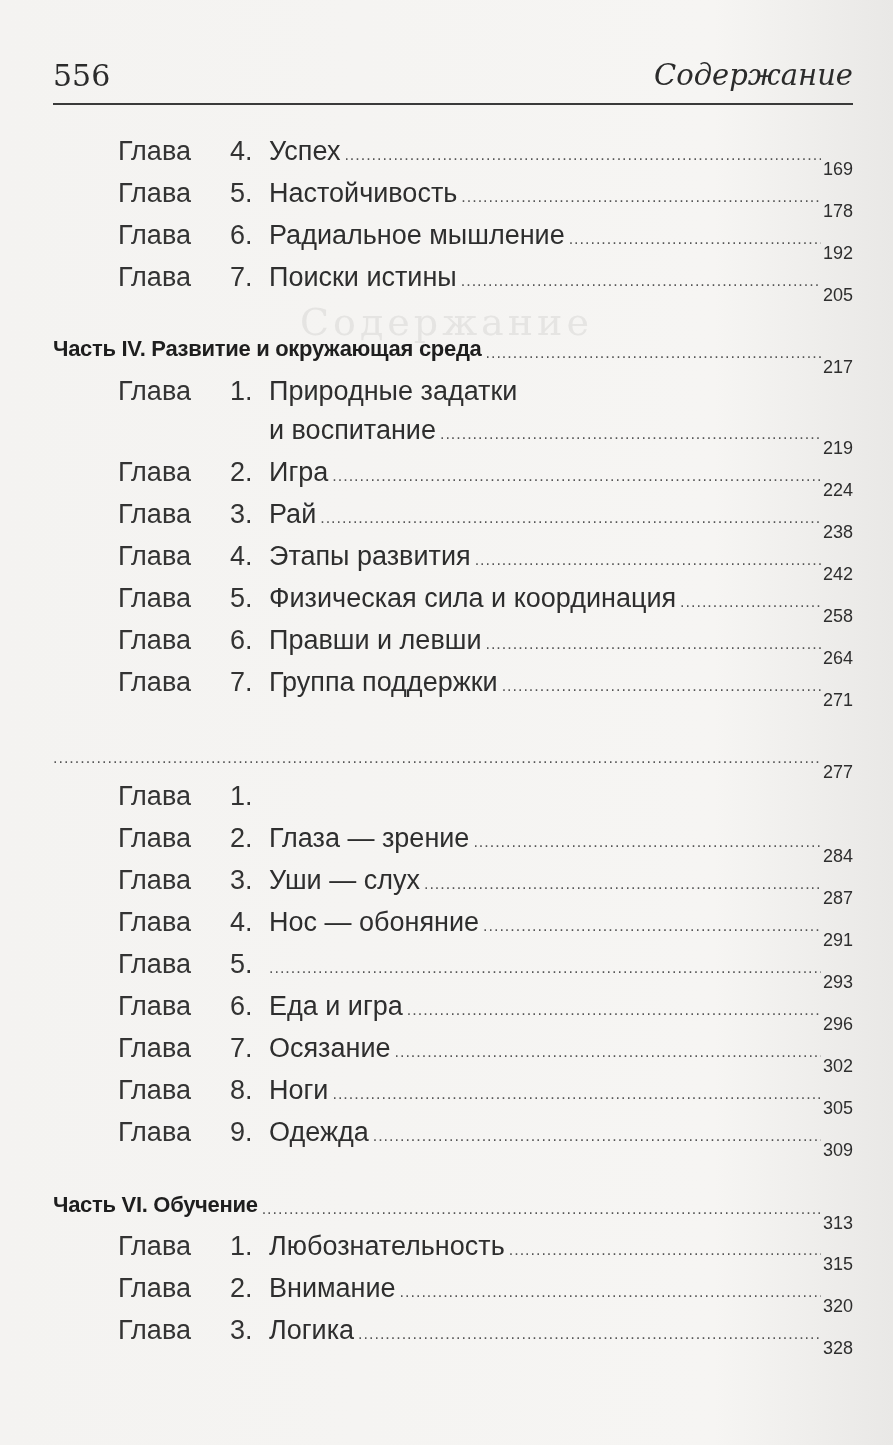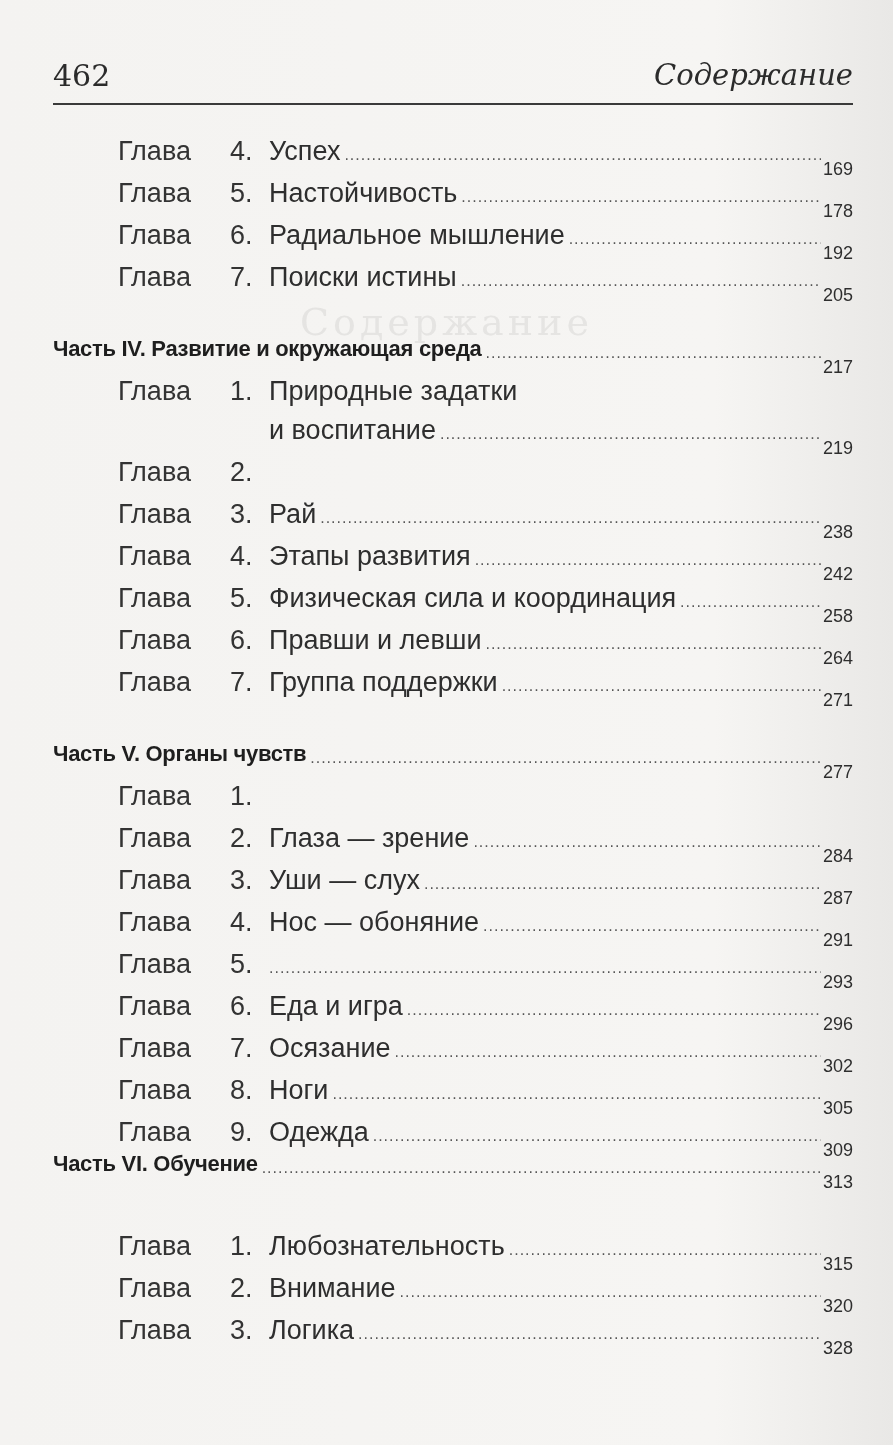--- a/index.html
+++ b/index.html
@@ -29,21 +29,21 @@
   .page-ref { font-family:"Liberation Sans", sans-serif; font-size:18px; color:#2e2e2e; padding-left:2px;margin-top:18px; }
   .ghost { position:absolute; color:rgba(120,120,120,0.13); font-family:"DejaVu Serif", serif; font-size:38px; letter-spacing:4px; left:300px; top:300px; }
 </style>
 </head>
 <body>
 
 <div class="page">
   <div class="ghost">Содержание</div>
 
   <div class="header">
-    <span class="page-num">462</span>
+    <span class="page-num">556</span>
     <span class="running-title">Содержание</span>
   </div>
   <div class="rule"></div>
 
   <div class="toc" id="toc">
       <div class="row" style="top: 130px;">
         <span class="glava">Глава</span>
         <span class="num">4.</span>
         <span class="entry">
           <span class="title">Успех</span>
@@ -95,20 +95,25 @@
       <div class="row" style="top: 409px;">
         <span class="entry">
           <span class="title">и воспитание</span>
           <span class="dots"></span>
           <span class="page-ref">219</span>
         </span>
       </div>
       <div class="row" style="top: 451px;">
         <span class="glava">Глава</span>
         <span class="num">2.</span>
+        <span class="entry">
+          <span class="title">Игра</span>
+          <span class="dots"></span>
+          <span class="page-ref">224</span>
+        </span>
       </div>
       <div class="row" style="top: 493px;">
         <span class="glava">Глава</span>
         <span class="num">3.</span>
         <span class="entry">
           <span class="title">Рай</span>
           <span class="dots"></span>
           <span class="page-ref">238</span>
         </span>
       </div>
@@ -143,21 +148,20 @@
         <span class="glava">Глава</span>
         <span class="num">7.</span>
         <span class="entry">
           <span class="title">Группа поддержки</span>
           <span class="dots"></span>
           <span class="page-ref">271</span>
         </span>
       </div>
       <div class="row part" style="top: 733px;">
         <span class="entry">
-          <span class="title">Часть V. Органы чувств</span>
           <span class="dots"></span>
           <span class="page-ref">277</span>
         </span>
       </div>
       <div class="row" style="top: 775px;">
         <span class="glava">Глава</span>
         <span class="num">1.</span>
       </div>
       <div class="row" style="top: 817px;">
         <span class="glava">Глава</span>
@@ -223,21 +227,21 @@
       </div>
       <div class="row" style="top: 1111px;">
         <span class="glava">Глава</span>
         <span class="num">9.</span>
         <span class="entry">
           <span class="title">Одежда</span>
           <span class="dots"></span>
           <span class="page-ref">309</span>
         </span>
       </div>
-      <div class="row part" style="top: 1143px;">
+      <div class="row part" style="top: 1184px;">
         <span class="entry">
           <span class="title">Часть VI. Обучение</span>
           <span class="dots"></span>
           <span class="page-ref">313</span>
         </span>
       </div>
       <div class="row" style="top: 1225px;">
         <span class="glava">Глава</span>
         <span class="num">1.</span>
         <span class="entry">

